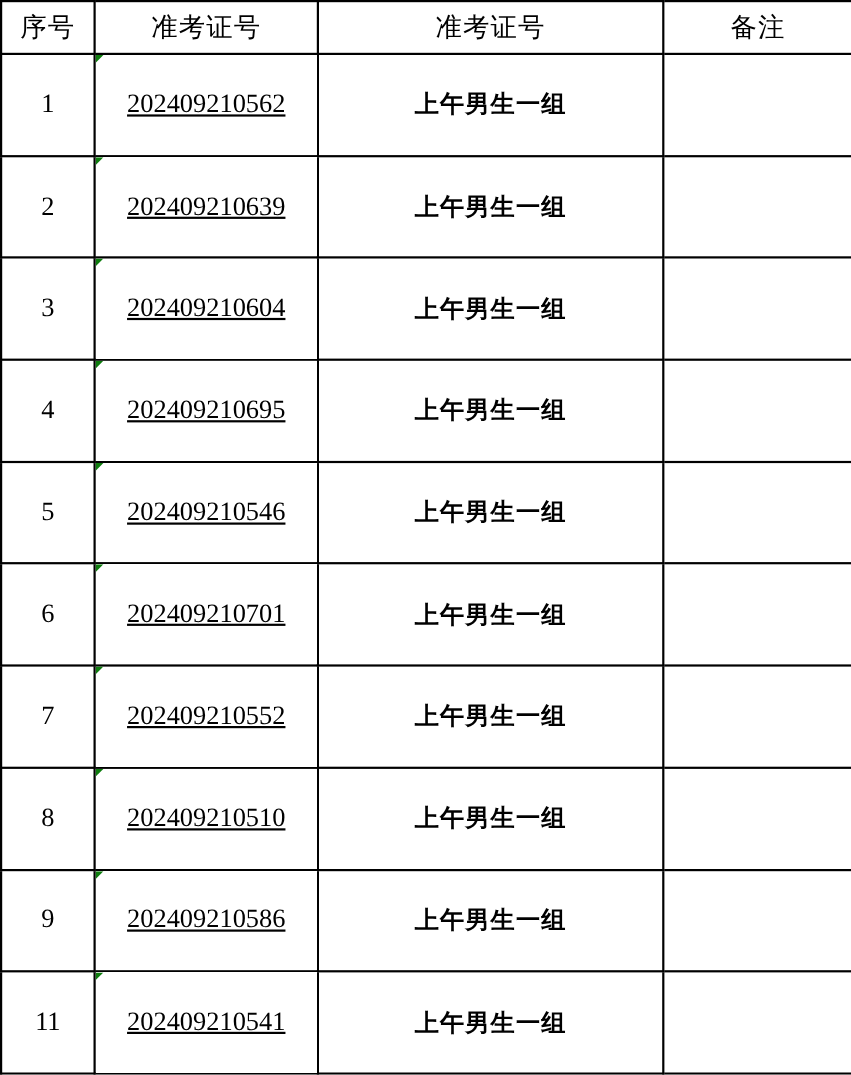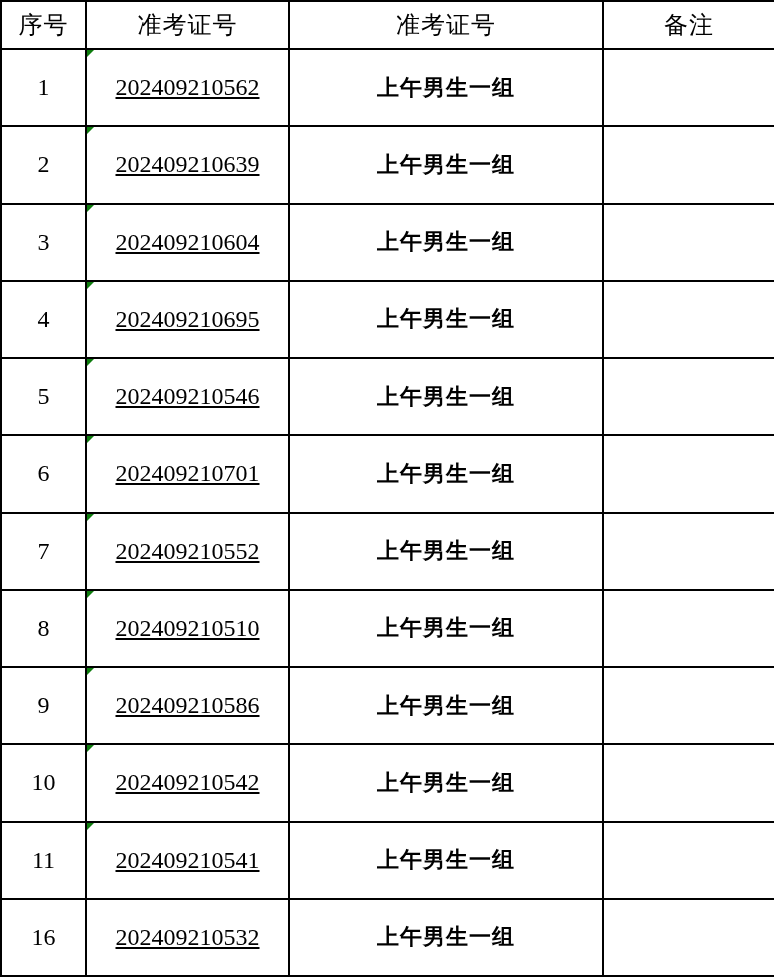--- a/index.html
+++ b/index.html
@@ -129,32 +129,20 @@
           <td class="group-cell">上午男生一组</td>
           <td class="remark-cell"></td>
         </tr>
         <tr>
           <td class="seq-cell">9</td>
           <td class="ticket-cell">202409210586<span class="corner-flag"></span></td>
           <td class="group-cell">上午男生一组</td>
           <td class="remark-cell"></td>
         </tr>
         <tr>
-          <td class="seq-cell">10</td>
-          <td class="ticket-cell">202409210542<span class="corner-flag"></span></td>
-          <td class="group-cell">上午男生一组</td>
-          <td class="remark-cell"></td>
-        </tr>
-        <tr>
           <td class="seq-cell">11</td>
           <td class="ticket-cell">202409210541<span class="corner-flag"></span></td>
-          <td class="group-cell">上午男生一组</td>
-          <td class="remark-cell"></td>
-        </tr>
-        <tr>
-          <td class="seq-cell">16</td>
-          <td class="ticket-cell">202409210532</td>
           <td class="group-cell">上午男生一组</td>
           <td class="remark-cell"></td>
         </tr>
       </tbody>
   </table>
 </div>
 
 </body></html>

